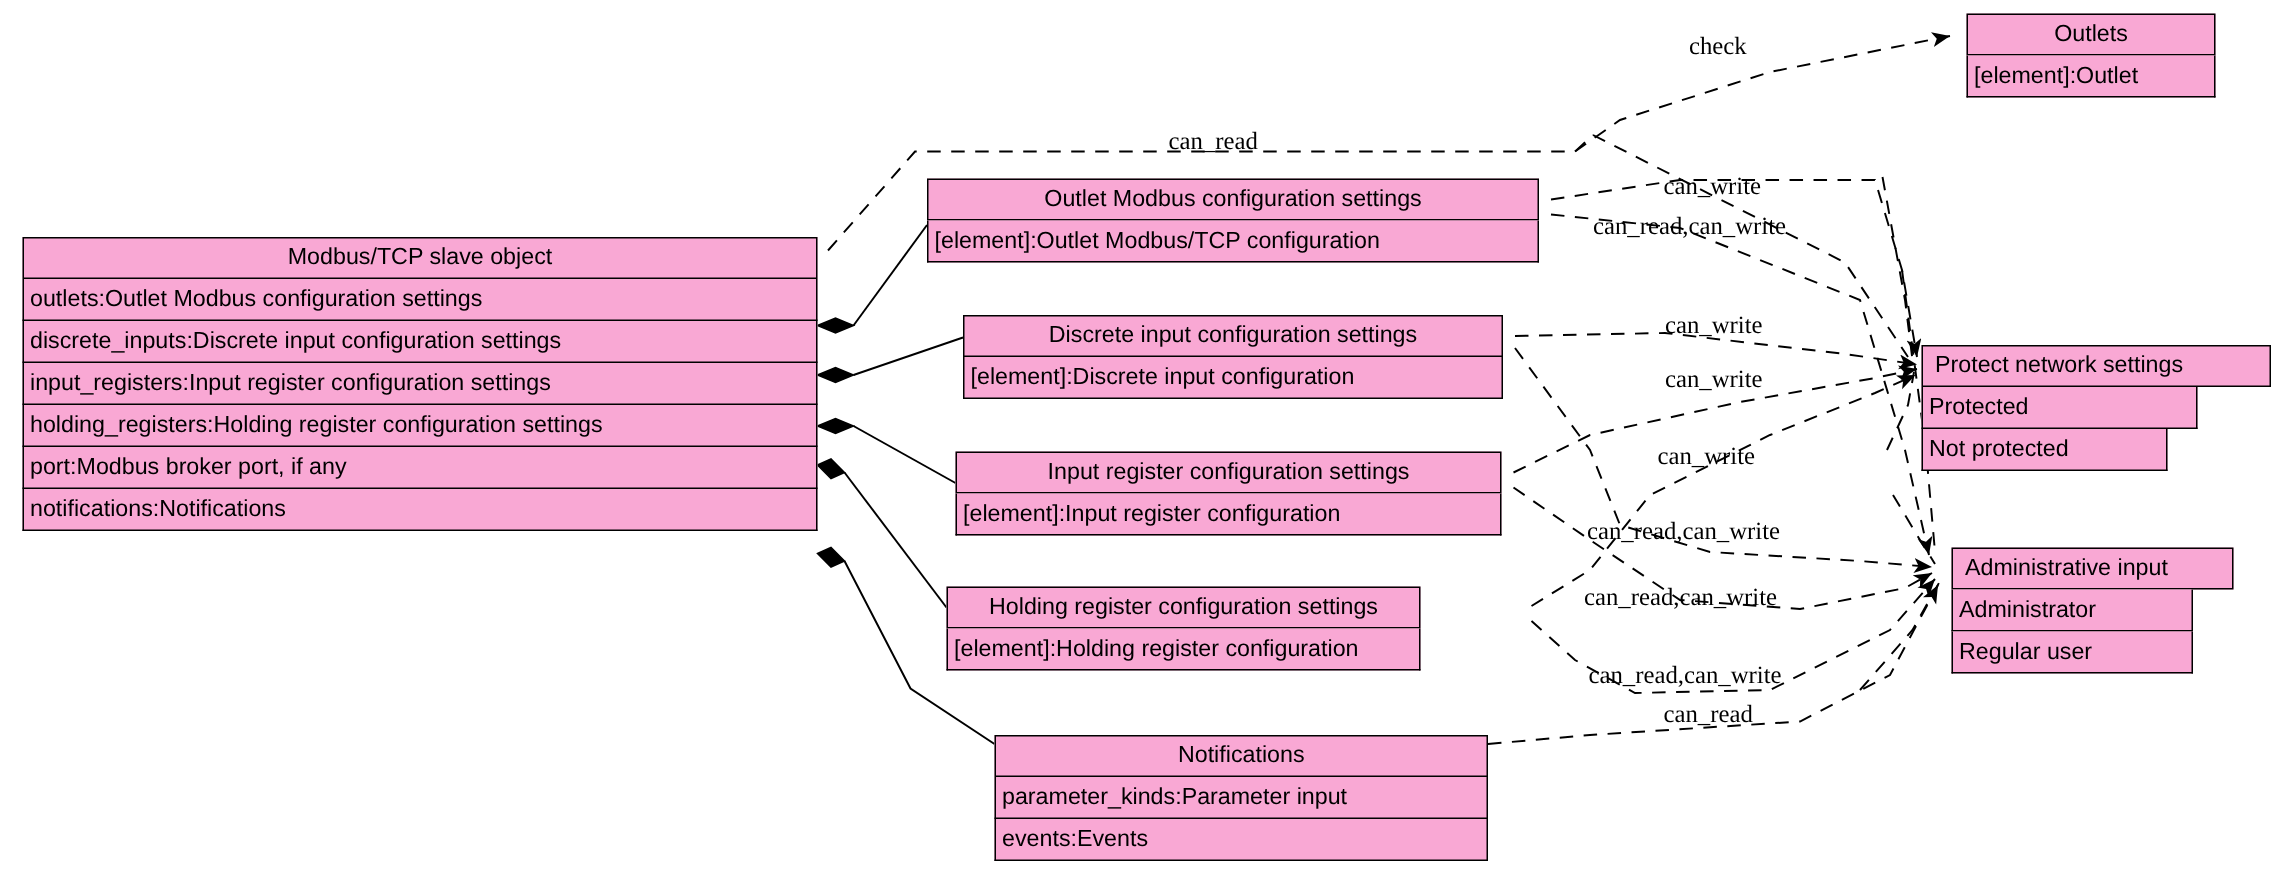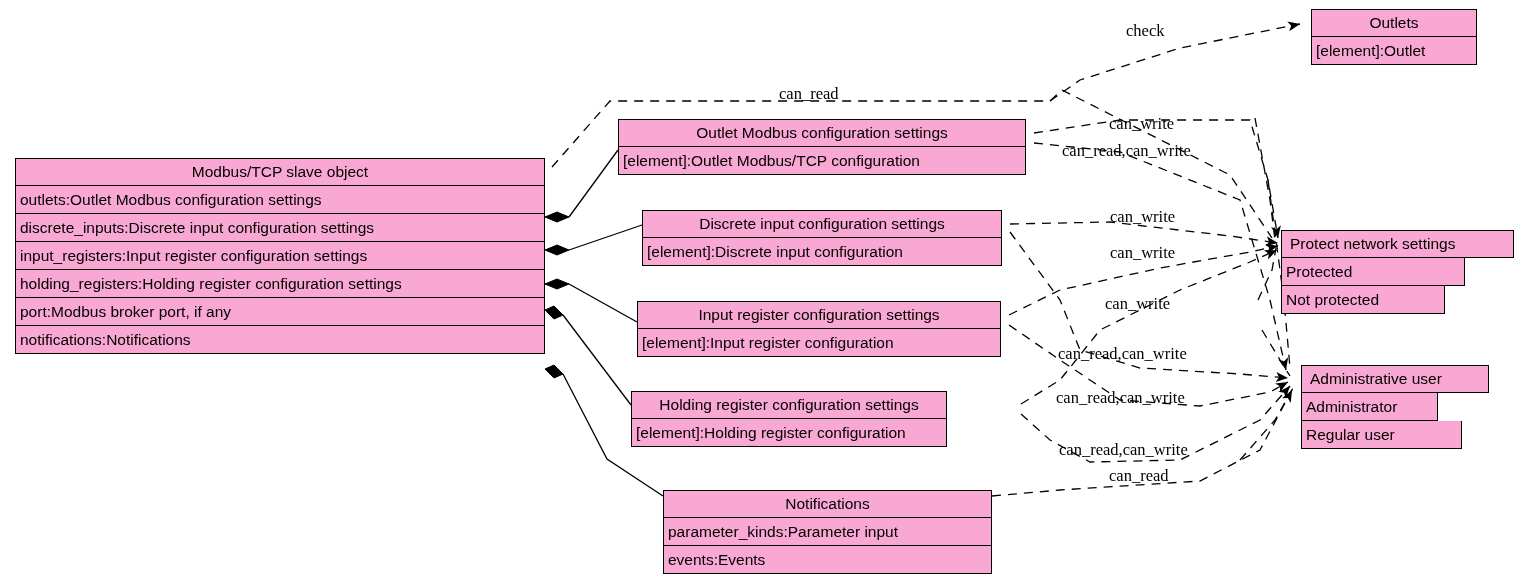--- a/index.html
+++ b/index.html
@@ -167,22 +167,22 @@
     <div class="uml-row attr">[element]:Outlet</div>
   </div>
 
   <div class="uml-box" style="left:1281px; top:230px; width:233px;">
     <div class="uml-row title" style="justify-content:flex-start;">Protect network settings</div>
     <div class="uml-row attr" style="width:184px;">Protected</div>
     <div class="uml-row attr" style="width:164px;">Not protected</div>
   </div>
 
   <div class="uml-box" style="left:1301px; top:365px; width:188px;">
-    <div class="uml-row title" style="justify-content:flex-start;">Administrative user</div>
-    <div class="uml-row attr" style="width:137px;">Administrator</div>
+    <div class="uml-row title" style="justify-content:flex-start;">Administrative input</div>
+    <div class="uml-row attr" style="width:161px;">Administrator</div>
     <div class="uml-row attr" style="width:161px;">Regular user</div>
   </div>
 
   <div class="edge-label" style="left:1126px; top:23px;">check</div>
 
   <div class="edge-label" style="left:779px; top:86px;">can_read</div>
 
   <div class="edge-label" style="left:1109px; top:116px;">can_write</div>
 
   <div class="edge-label" style="left:1062px; top:143px;">can_read,can_write</div>

